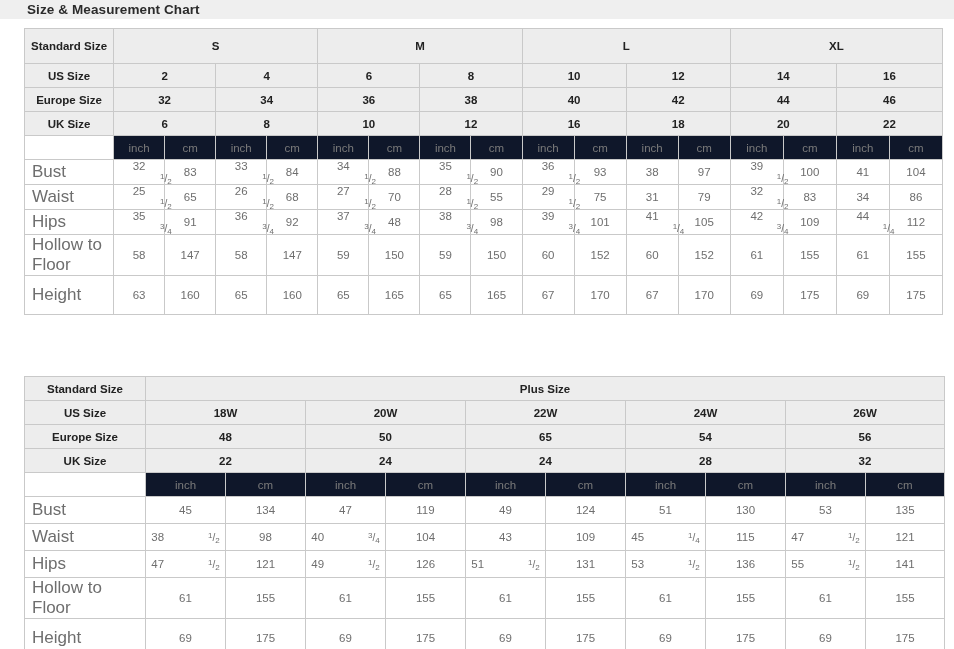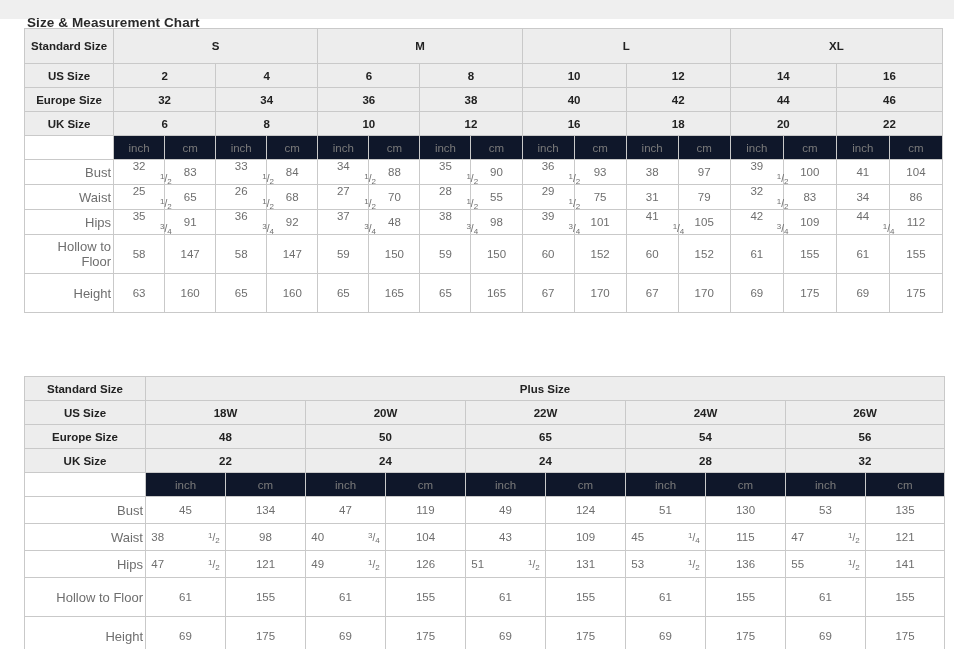--- a/index.html
+++ b/index.html
@@ -19,21 +19,21 @@
 
   
   .title-band {
     position: absolute;
     left: 0; top: 0;
     width: 954px; height: 19px;
     background: #efefef;
   }
   .title-text {
     position: absolute;
-    left: 27px; top: 14px;
+    left: 27px; top: 1px;
     font-size: 13.5px;
     font-weight: bold;
     color: #2b2b2b;
     letter-spacing: 0.1px;
     line-height: 17px;
     white-space: nowrap;
   }
 
   
   .size-table {
@@ -53,25 +53,25 @@
     background: #ffffff;
   }
   
   .size-table td.hd {
     background: #ededed;
     color: #222222;
     font-weight: bold;
     font-size: 11.5px;
   }
   .size-table td.rowlabel {
-    text-align: right;
-    padding-left: 14px;
+    text-align: left;
+    padding-left: 7px;
     color: #6e6e6e;
     font-weight: normal;
-    font-size: 13px;
+    font-size: 17px;
   }
   .size-table td.unit {
     color: #7a7a7a;
     font-size: 11.5px;
     background: #0f172a;
   }
   .size-table td.blank {
     background: #ffffff;
   }
 

